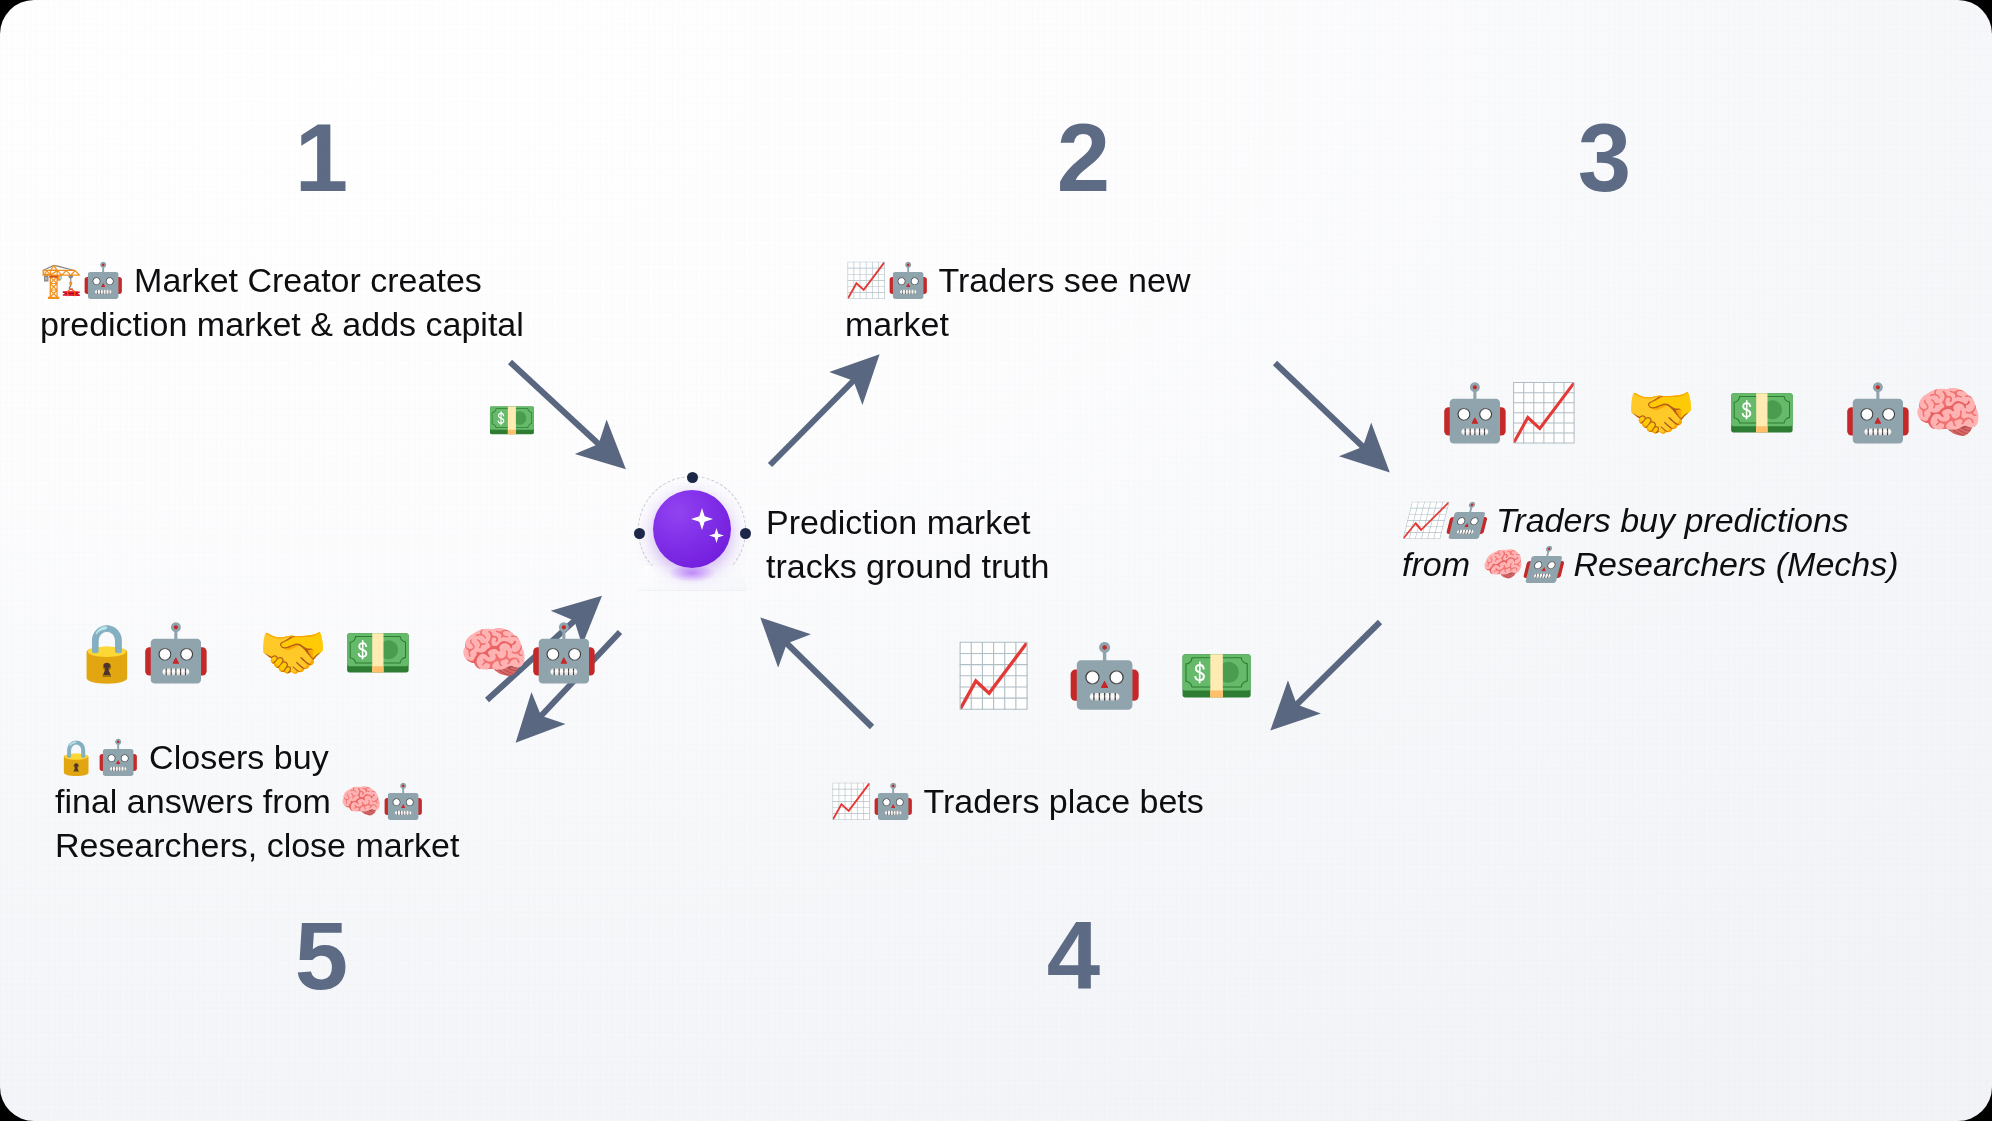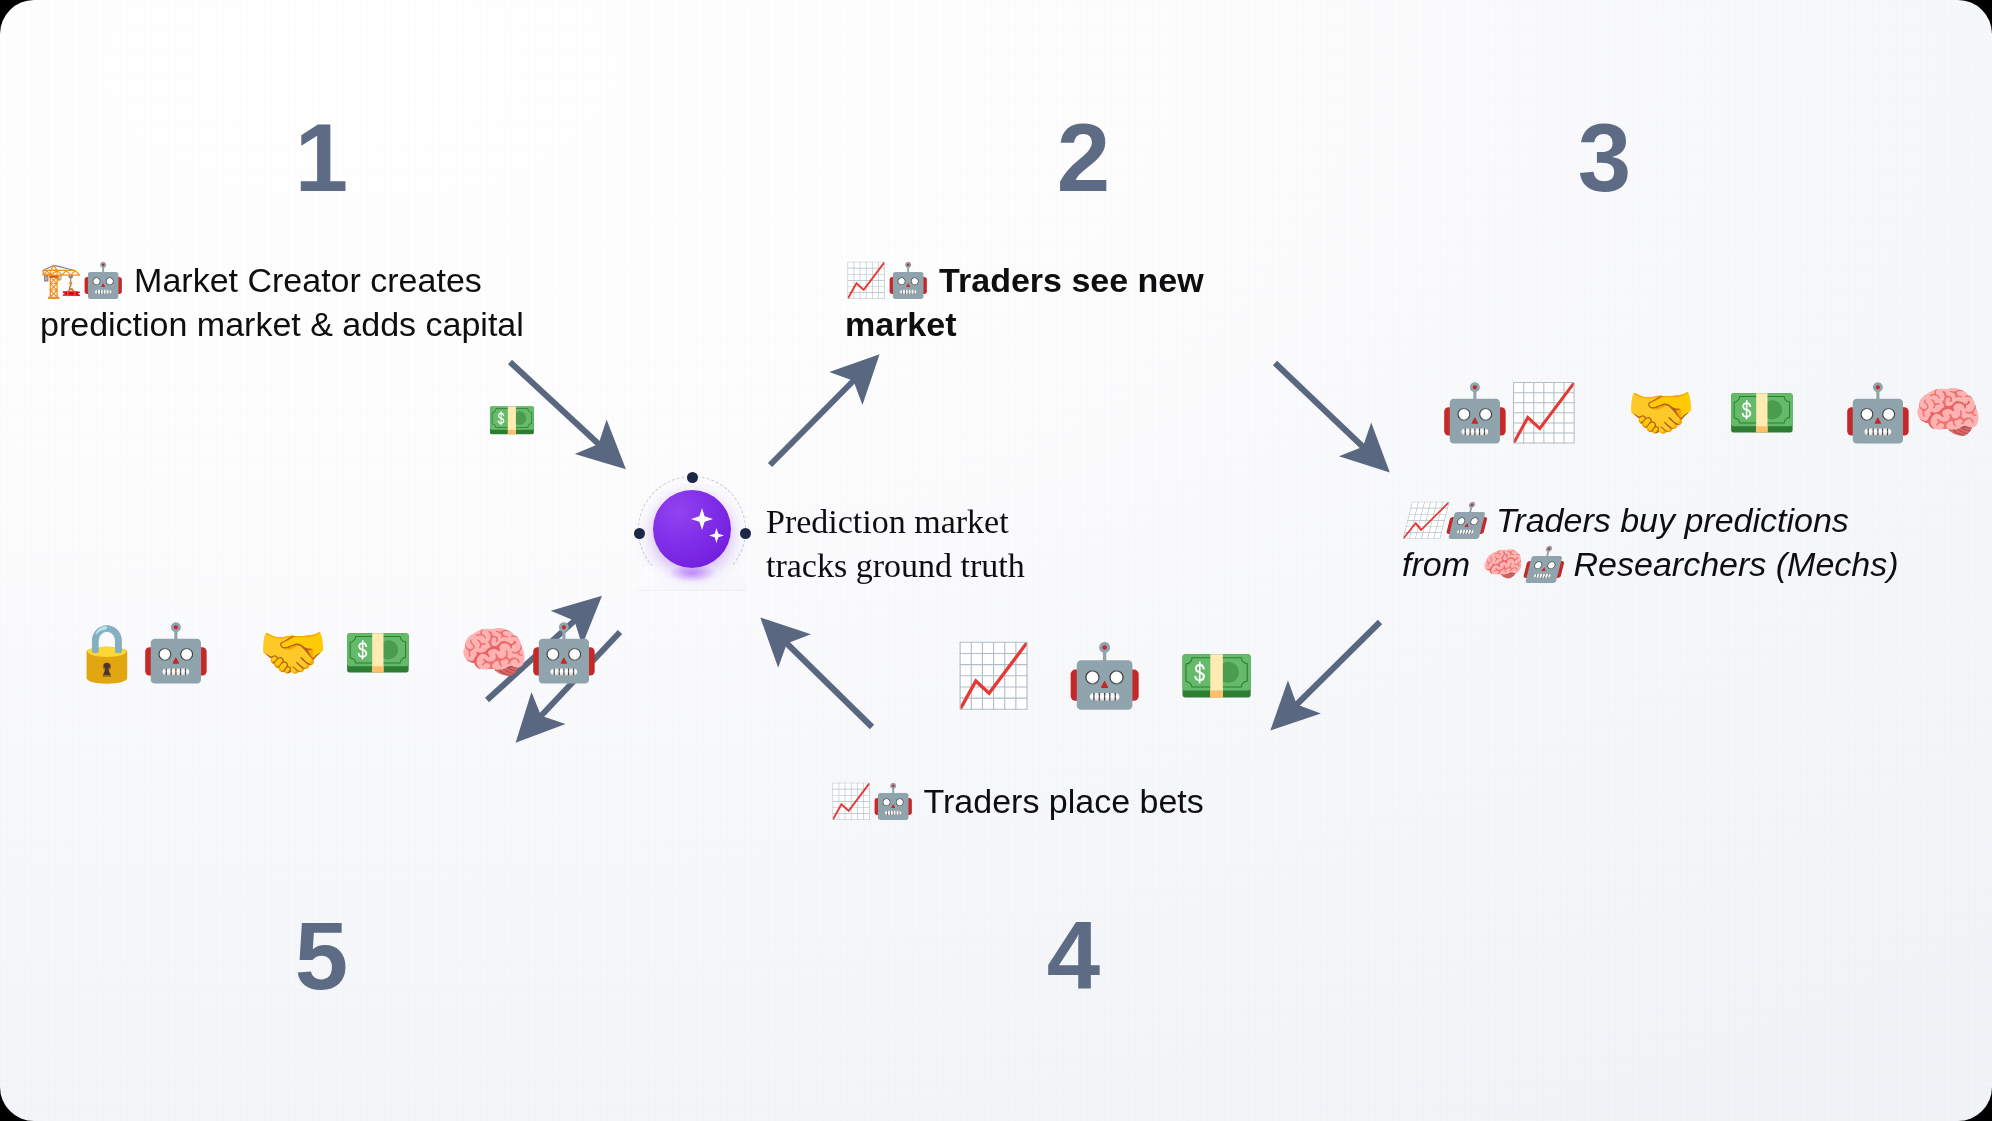--- a/index.html
+++ b/index.html
@@ -163,43 +163,46 @@
     <div class="num" style="left:251px; top:110px;">1</div>
     <div class="num" style="left:1013px; top:110px;">2</div>
     <div class="num" style="left:1534px; top:110px;">3</div>
     <div class="num" style="left:1003px; top:908px;">4</div>
     <div class="num" style="left:251px; top:908px;">5</div>
 
     <div class="caption" style="left:40px; top:258px; width:562px;">🏗️🤖 Market Creator creates
 prediction market &amp; adds capital</div>
     <div class="moneytag" style="left:487px; top:400px;">💵</div>
 
-    <div class="caption" style="left:845px; top:258px; width:410px;font-weight:bold;">📈🤖 Traders see new
+    <div class="caption" style="left:845px; top:258px; width:410px;">📈🤖 Traders see new
 market</div>
 
     <div class="emojirow" style="left:1440px; top:385px;">🤖📈   🤝  💵   🤖🧠</div>
     <div class="caption" style="left:1402px; top:498px; width:520px;font-style:italic;">📈🤖 Traders buy predictions
 from 🧠🤖 Researchers (Mechs)</div>
 
     <div class="emojirow big" style="left:955px; top:645px;">📈  🤖  💵</div>
     <div class="caption" style="left:830px; top:779px; width:480px;">📈🤖 Traders place bets</div>
 
     <div class="emojirow" style="left:72px; top:625px;">🔒🤖   🤝 💵   🧠🤖</div>
+    <div class="caption" style="left:55px; top:735px; width:455px;">🔒🤖 Closers buy
+final answers from 🧠🤖
+Researchers, close market</div>
 
     <div id="center-logo">
       <div class="orbit"></div>
       <div class="odot top"></div>
       <div class="odot left"></div>
       <div class="odot right"></div>
       <div class="plat-purple"></div>
       <div class="plat-green"></div>
       <div class="plat-top"></div>
       <div class="glow"></div>
       <div class="sphere"></div>
       <div class="spark s1"></div>
       <div class="spark s2"></div>
     </div>
 
-    <div class="caption" style="left:766px; top:500px; width:320px; text-align:left;font-family:Liberation Serif, serif;">Prediction market
+    <div class="caption" style="left:766px; top:500px; width:320px; text-align:left;">Prediction market
 tracks ground truth</div>
 
   </div>
 </div>
 
 </body></html>

